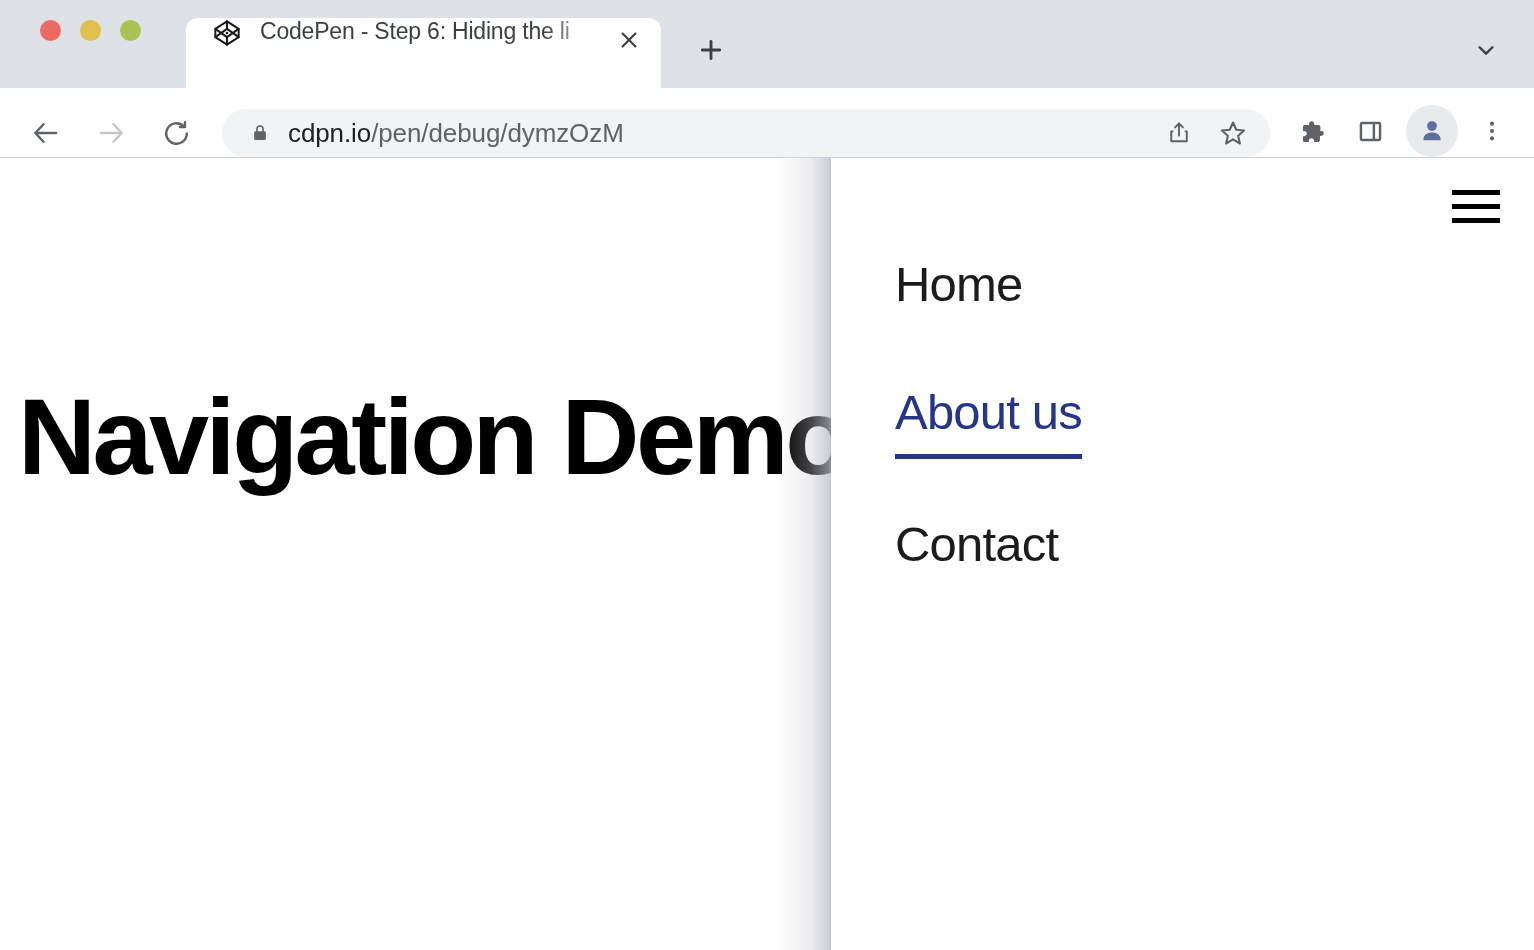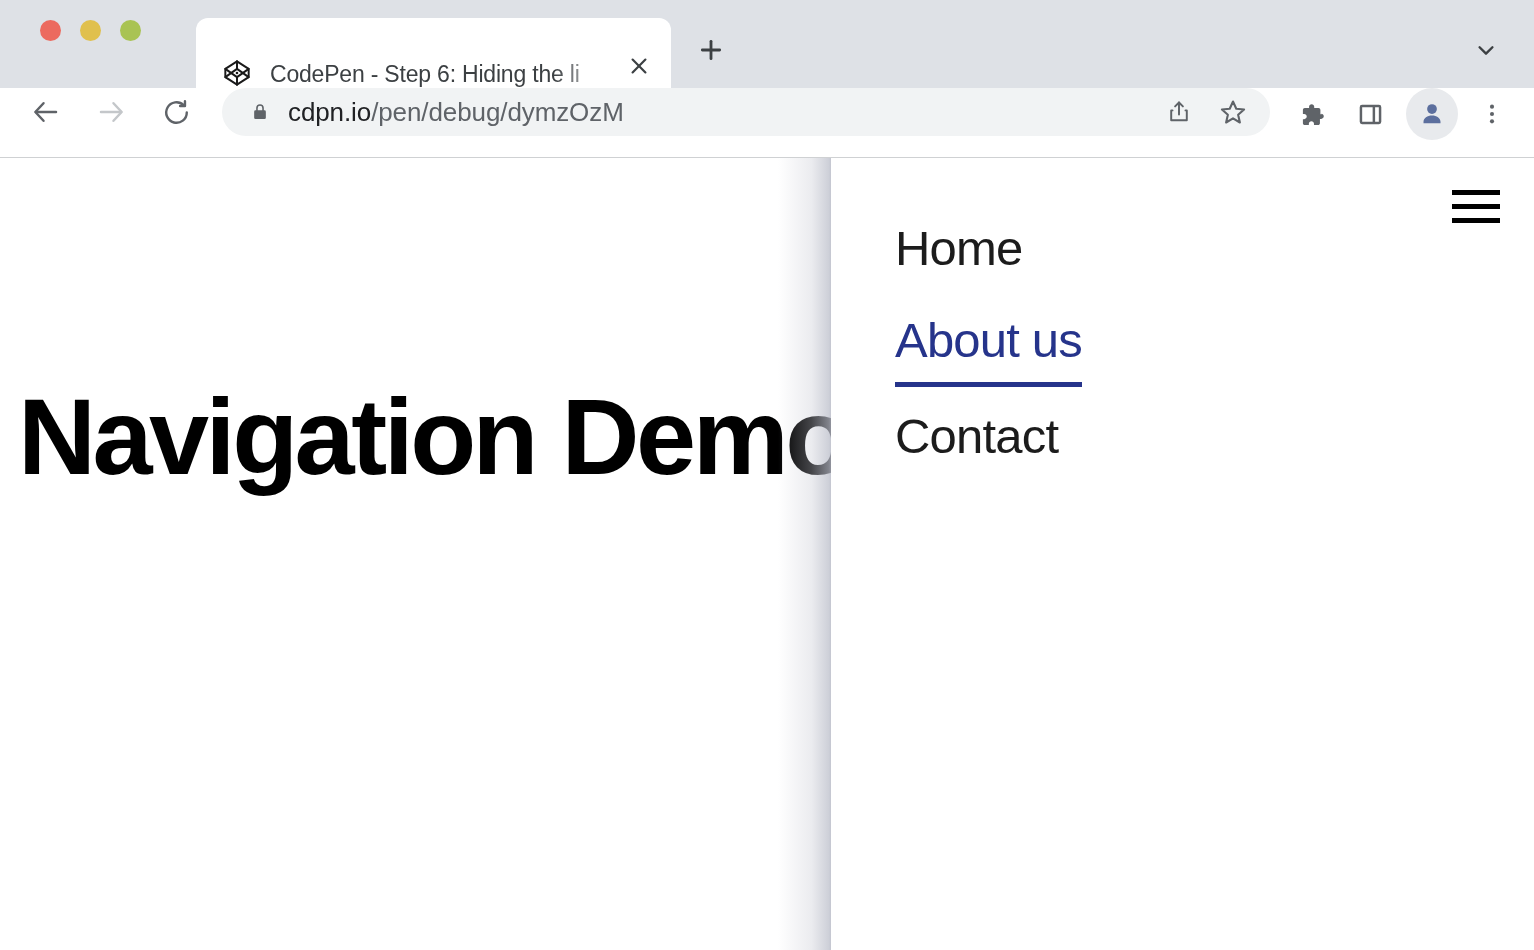--- a/index.html
+++ b/index.html
@@ -49,28 +49,28 @@
     border-radius: 50%;
     position: relative;
     top: -14px;
   }
   .tl-red    { background: #ec6a5f; }
   .tl-yellow { background: #e0c04d; }
   .tl-green  { background: #a9c353; }
 
   .tab {
     position: absolute;
-    left: 196px;
+    left: 186px;
     bottom: 0;
     width: 475px;
     height: 70px;
     background: #ffffff;
     border-radius: 12px 12px 0 0;
     display: flex;
-    align-items: flex-end;
+    align-items: flex-start;
     padding: 0 0 0 26px;
     overflow: hidden;
   }
   .tab-favicon {
     width: 30px;
     height: 30px;
     flex: 0 0 30px;
     display: flex;
     align-items: center;
     justify-content: center;
@@ -121,21 +121,21 @@
     justify-content: center;
     border-radius: 50%;
   }
 
   
   .toolbar {
     height: 69px;
     flex: 0 0 69px;
     background: #ffffff;
     display: flex;
-    align-items: flex-start;
+    align-items: flex-end;
     padding: 0 18px 0 22px;
     gap: 0;
   }
   .nav-btn {
     width: 48px;
     height: 48px;
     flex: 0 0 48px;
     display: flex;
     align-items: center;
     justify-content: center;
@@ -294,21 +294,21 @@
     letter-spacing: -0.8px;
     white-space: nowrap;
     display: inline-block;
   }
   .nav-item.active {
     color: #26348b;
     border-bottom: 5px solid #26348b;
     padding-bottom: 17px;
     margin-bottom: 25px;
   }
-  .nav-li { display: block; }
+  .nav-li { display: block; margin-top: 36px; }
 </style>
 </head>
 <body>
 
 <div class="browser-window">
 
   <div class="tab-strip">
 
     <div class="traffic-lights">
       <div class="traffic-light tl-red"></div>

